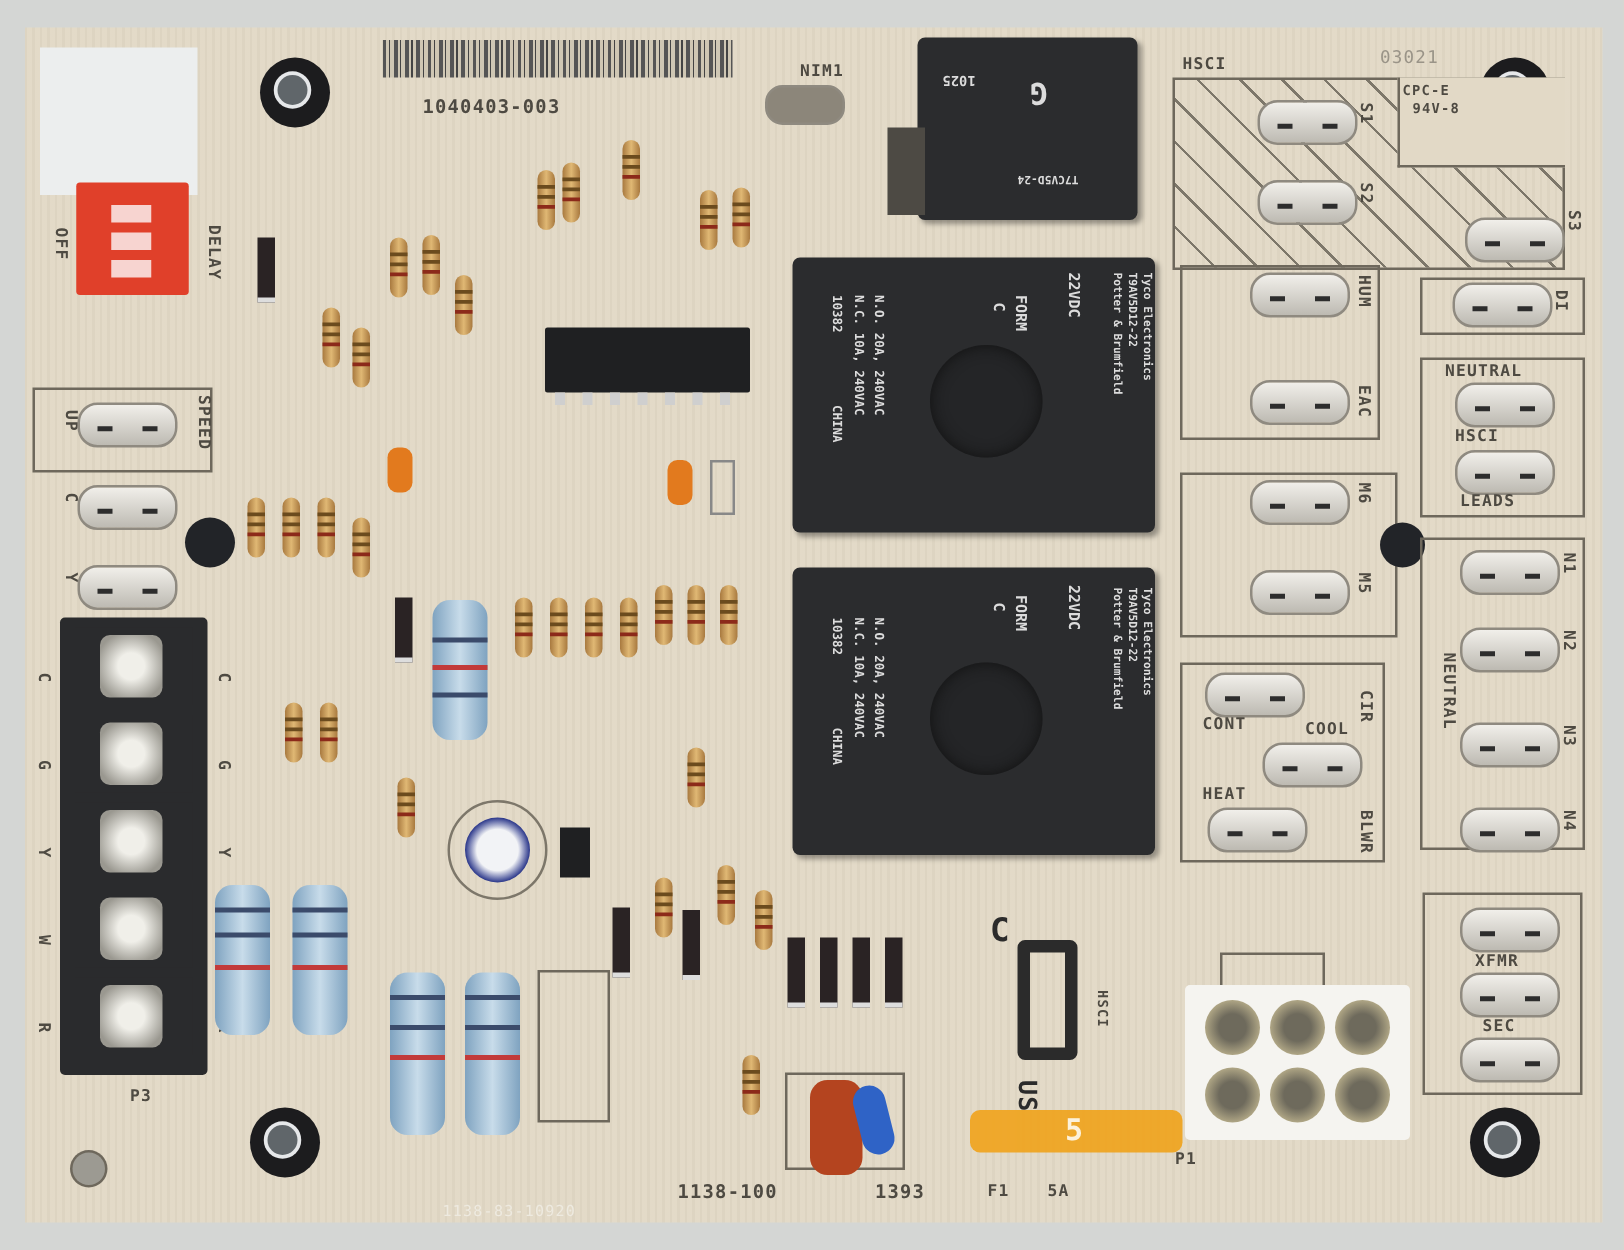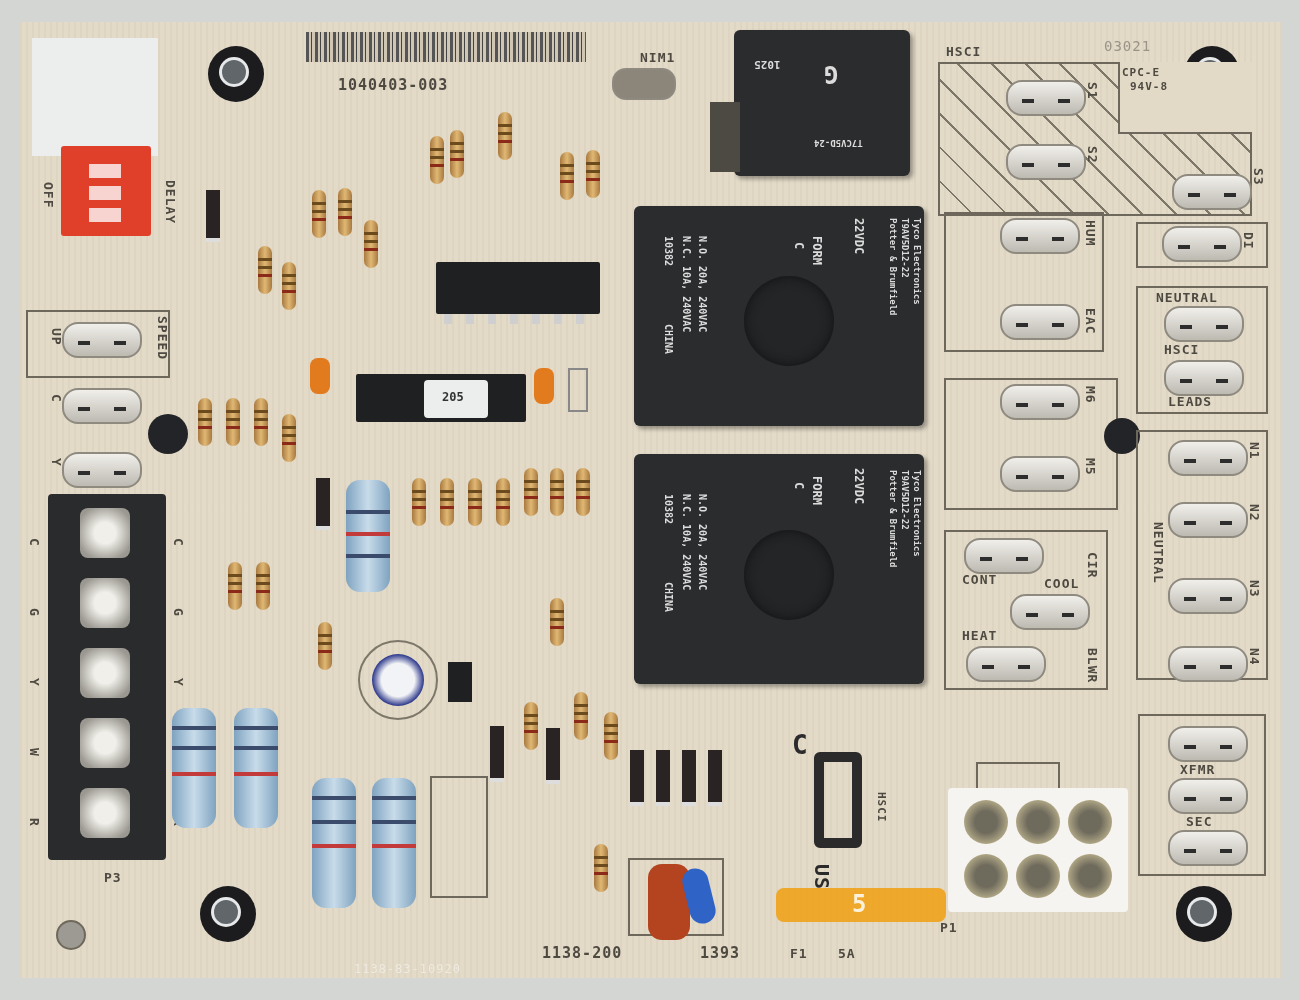--- a/index.html
+++ b/index.html
@@ -137,25 +137,20 @@
 
   <div class="ic" style="left:416px;top:240px;width:164px;height:52px;">
     <div class="pin" style="left:8px;top:52px;"></div>
     <div class="pin" style="left:30px;top:52px;"></div>
     <div class="pin" style="left:52px;top:52px;"></div>
     <div class="pin" style="left:74px;top:52px;"></div>
     <div class="pin" style="left:96px;top:52px;"></div>
     <div class="pin" style="left:118px;top:52px;"></div>
     <div class="pin" style="left:140px;top:52px;"></div>
   </div>
-  <div class="ic" style="left:336px;top:352px;width:170px;height:48px;">
-    <div class="abs" style="left:68px;top:6px;width:64px;height:38px;background:#eceeee;border-radius:4px;">
-      <div class="abs" style="left:18px;top:10px;color:#333;font-size:12px;font-weight:bold;">205</div>
-    </div>
-  </div>
   <div class="abs" style="left:290px;top:336px;width:20px;height:36px;border-radius:8px;background:#e27a1e;"></div>
   <div class="abs" style="left:514px;top:346px;width:20px;height:36px;border-radius:8px;background:#e27a1e;"></div>
   <div class="abs" style="left:548px;top:346px;width:16px;height:40px;border:2px solid #888;"></div>
 
   <div class="bres" style="left:326px;top:458px;height:112px;">
     <div class="b1" style="top:30px;background:#3b4b6b;"></div>
       <div class="b2" style="top:52px;background:#c23a3a;"></div>
       <div class="b3" style="top:74px;background:#3b4b6b;"></div>
   </div>
   <div class="bres" style="left:152px;top:686px;">
@@ -303,16 +298,16 @@
   <div class="abs" style="left:756px;top:866px;width:170px;height:34px;background:#f0a41e;border-radius:8px;opacity:0.92;">
     <div class="abs" style="left:76px;top:2px;color:#fff5de;font-size:24px;font-weight:bold;">5</div>
   </div>
   <div class="silk" style="left:770px;top:924px;">F1</div>
   <div class="silk" style="left:818px;top:924px;">5A</div>
 
   <div class="outline" style="left:608px;top:836px;width:92px;height:74px;"></div>
   <div class="mylar" style="left:628px;top:842px;width:42px;height:76px;background:#b4441f;"></div>
   <div class="mylar" style="left:666px;top:846px;width:26px;height:56px;background:#2f63c6;transform:rotate(-14deg);"></div>
 
-  <div class="silk" style="left:522px;top:922px;font-size:15px;">1138-200</div>
+  <div class="silk" style="left:522px;top:922px;font-size:15px;">1138-100</div>
   <div class="silk" style="left:680px;top:922px;font-size:15px;">1393</div>
   <div class="silk" style="left:334px;top:940px;color:#eeeae0;font-weight:normal;font-size:12px;">1138-83-10920</div>
 </div>
 
 </body></html>

